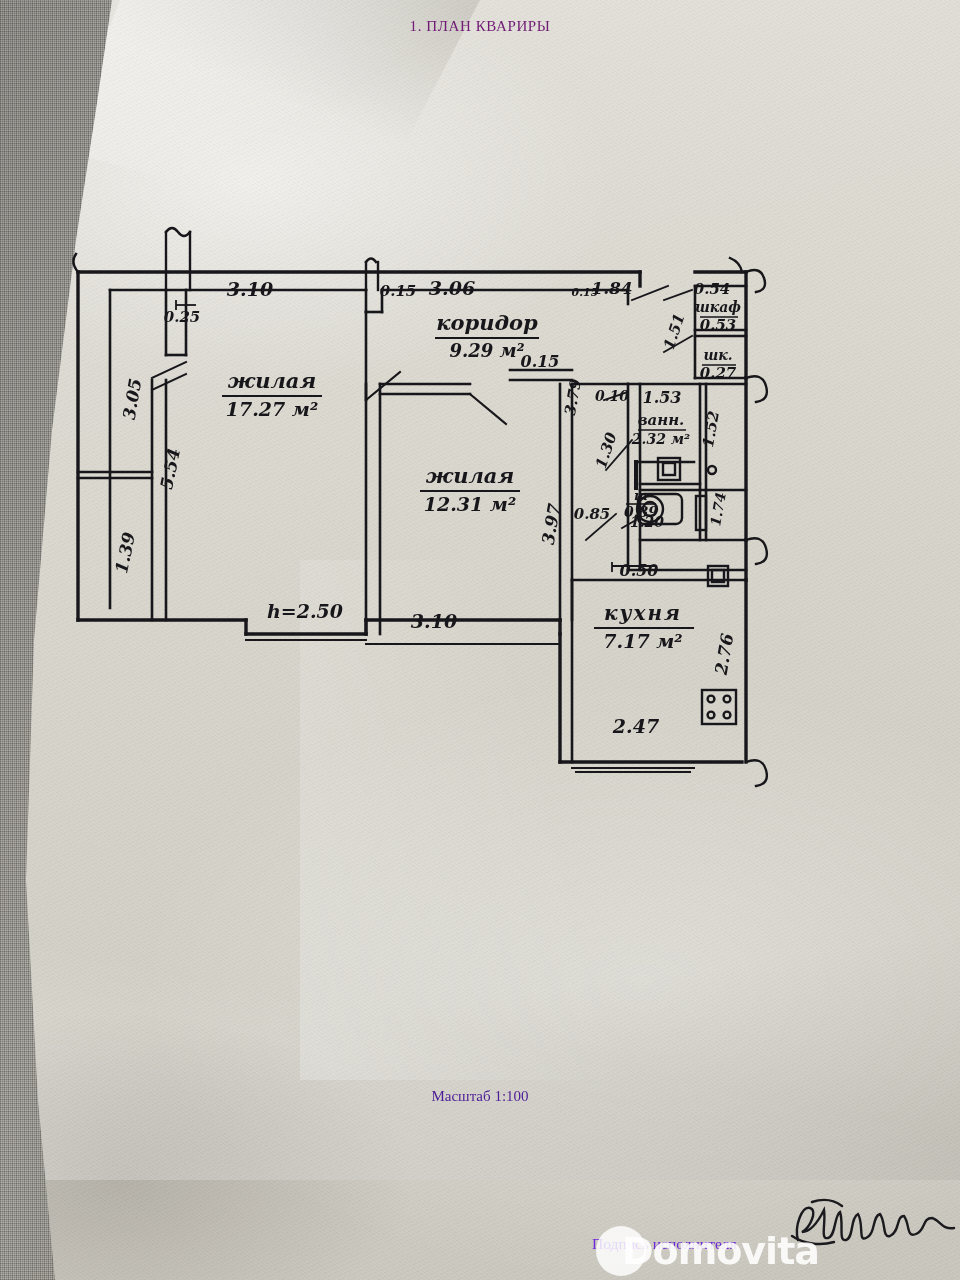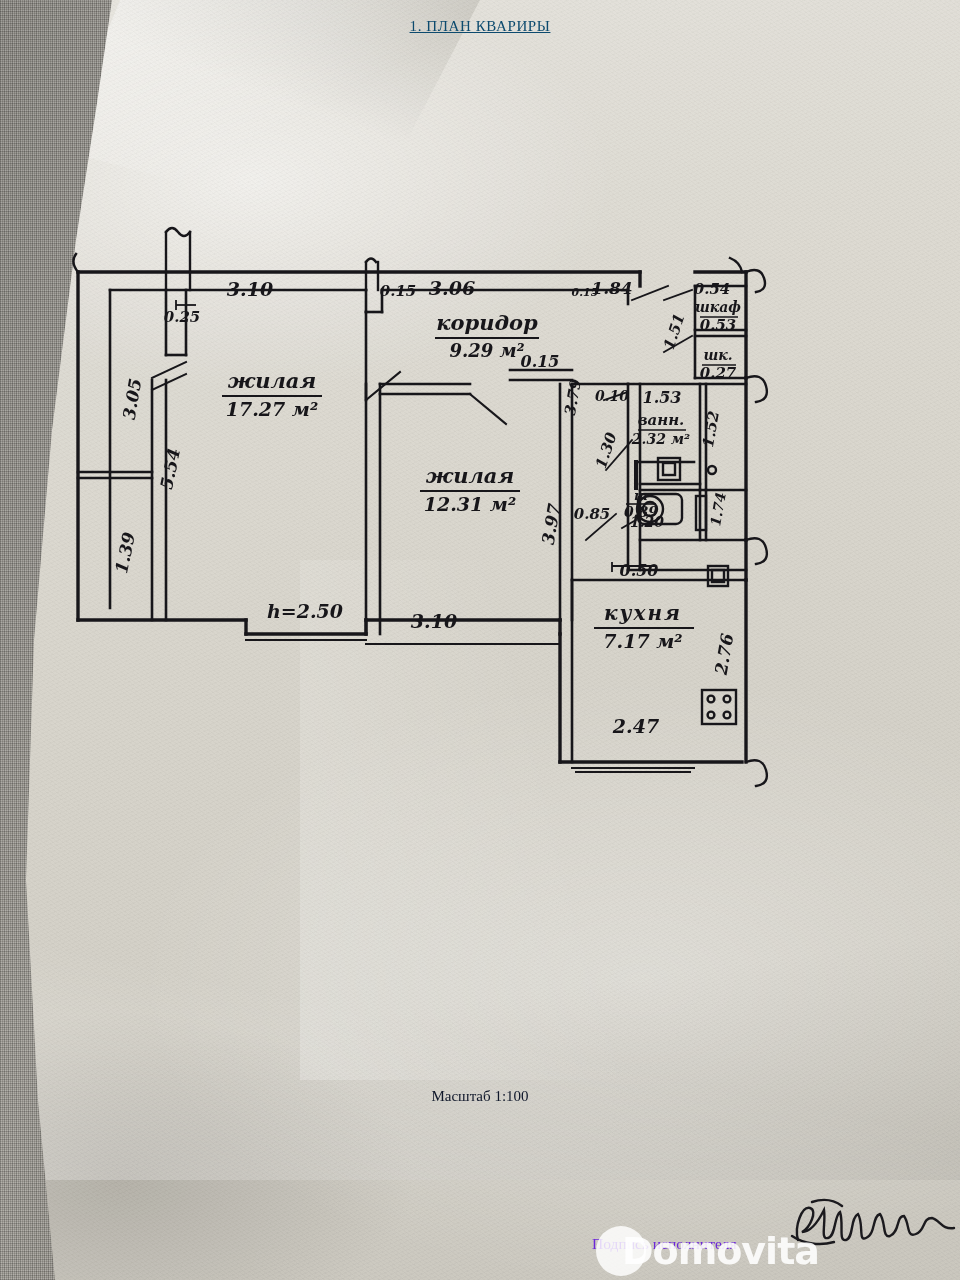--- a/index.html
+++ b/index.html
@@ -39,23 +39,23 @@
                  linear-gradient(-8deg, rgba(125,122,114,.16), rgba(0,0,0,0) 45%);}
   .cr3{left:300px;top:560px;width:420px;height:520px;
       background:linear-gradient(75deg, rgba(255,255,255,.22), rgba(255,255,255,0) 60%);}
   .grain{position:absolute;inset:0;opacity:.5;pointer-events:none;
      background-image:
        repeating-linear-gradient(37deg, rgba(0,0,0,.035) 0 1px, rgba(255,255,255,.03) 1px 3px),
        repeating-linear-gradient(-24deg, rgba(0,0,0,.03) 0 1px, rgba(255,255,255,.025) 1px 4px);}
 
   
   .doc-title{position:absolute;left:0;top:18px;width:960px;text-align:center;
-      font-size:15px;letter-spacing:.6px;color:#0c4a6e;text-decoration:underline;}
+      font-size:15px;letter-spacing:.6px;color:#701a75;}
   .scale-note{position:absolute;left:0;top:1088px;width:960px;text-align:center;
-      font-size:15px;color:#0f172a;}
+      font-size:15px;color:#4c1d95;}
   .sign-line{position:absolute;left:592px;top:1235px;font-size:15.5px;color:#6d28d9;}
   .signature{position:absolute;left:790px;top:1196px;width:180px;height:60px;}
 
   
   #plan{position:absolute;left:0;top:0;width:960px;height:1280px;}
   #plan text{font-family:"DejaVu Serif",serif;}
 
   
   .wm{position:absolute;left:596px;top:1222px;width:364px;height:58px;
       pointer-events:none;}

